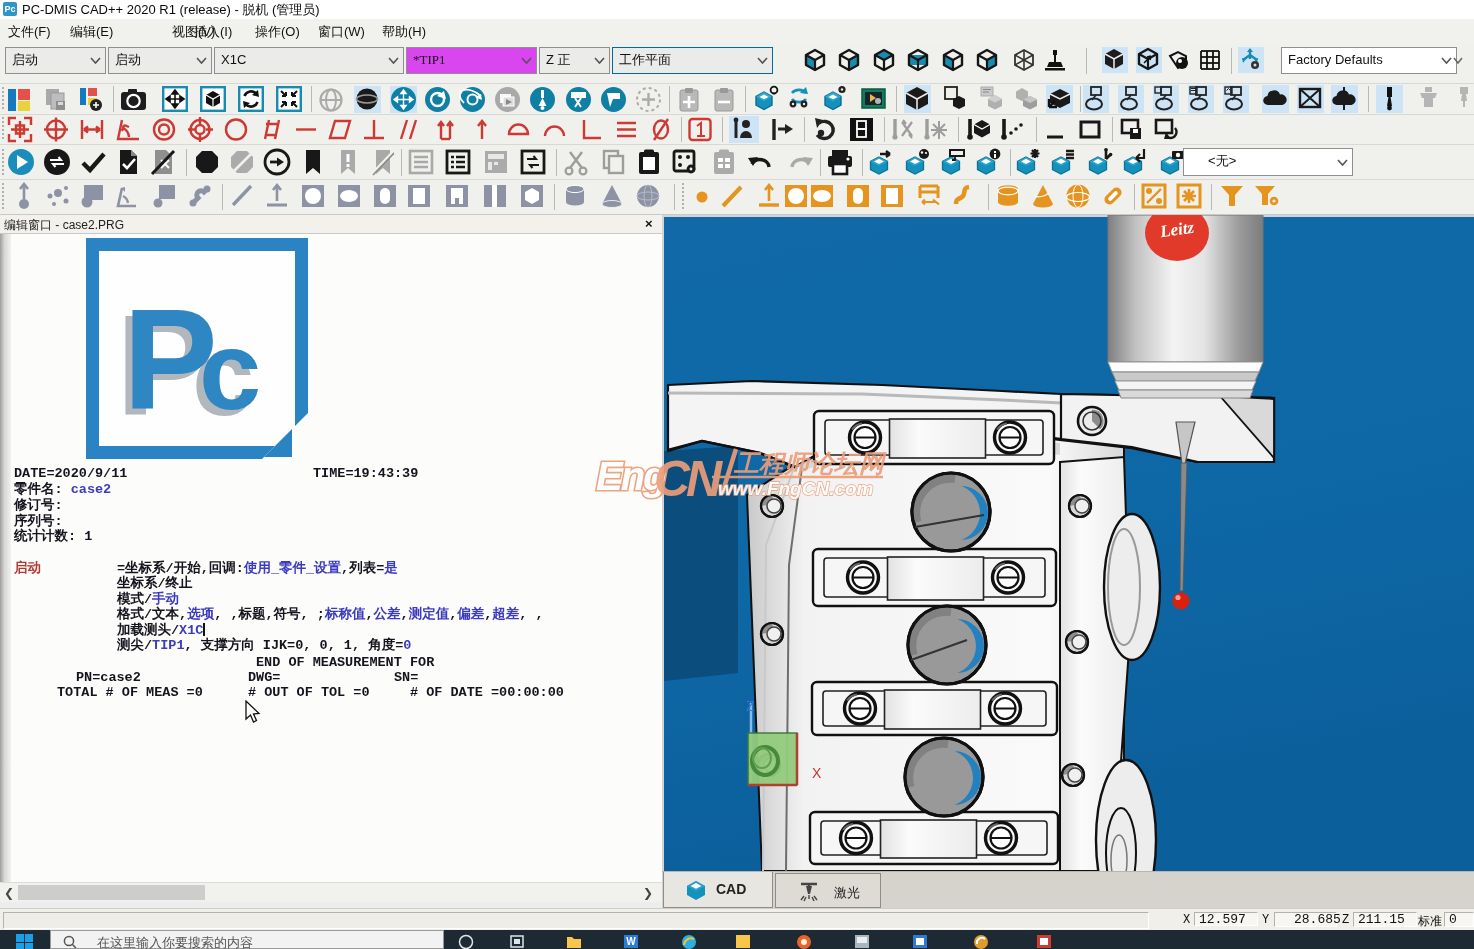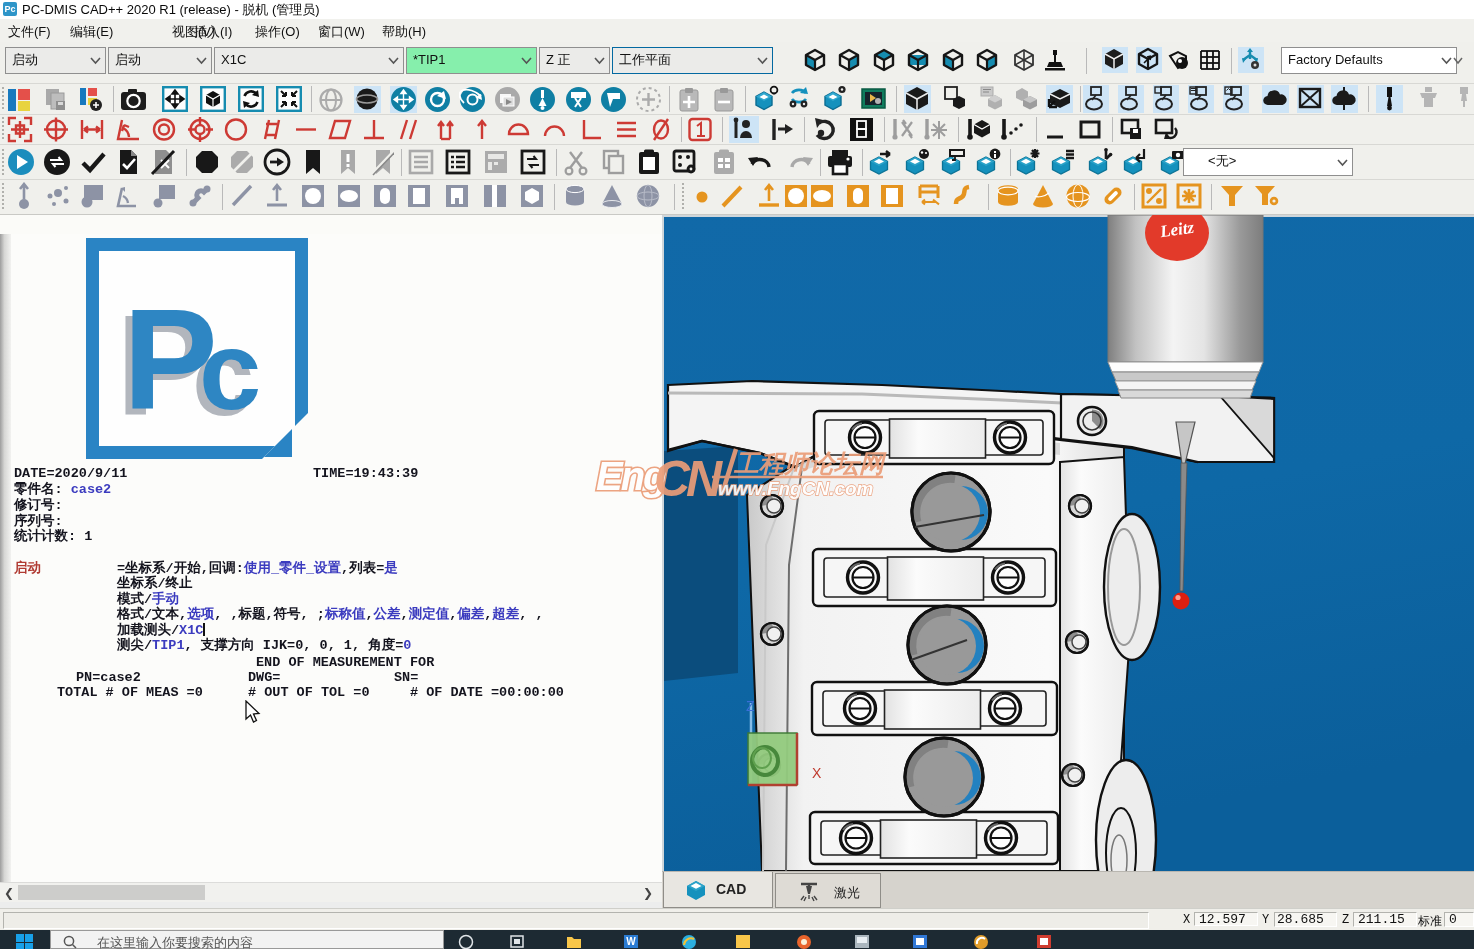--- a/index.html
+++ b/index.html
@@ -23,21 +23,21 @@
 <div class="ab" style="left:0;top:42px;width:1474px;height:41px;background:#f0f0ec;border-bottom:1px solid #d8d8d4;">
 <div class="ab" style="left:5px;top:5px;width:101px;height:27px;background:#ebebe9;border:1px solid #8f8f8f;box-sizing:border-box;font-size:13px;color:#111;line-height:23px;padding-left:6px;">启动<svg width="11" height="8" style="position:absolute;right:4px;top:9px;">
         <path d="M1 1 L5.5 6 L10 1" stroke="#555" stroke-width="1.6" fill="none"></path>
       </svg></div>
 <div class="ab" style="left:108px;top:5px;width:104px;height:27px;background:#ebebe9;border:1px solid #8f8f8f;box-sizing:border-box;font-size:13px;color:#111;line-height:23px;padding-left:6px;">启动<svg width="11" height="8" style="position:absolute;right:4px;top:9px;">
         <path d="M1 1 L5.5 6 L10 1" stroke="#555" stroke-width="1.6" fill="none"></path>
       </svg></div>
 <div class="ab" style="left:214px;top:5px;width:190px;height:27px;background:#ebebe9;border:1px solid #8f8f8f;box-sizing:border-box;font-size:13px;color:#111;line-height:23px;padding-left:6px;">X1C<svg width="11" height="8" style="position:absolute;right:4px;top:9px;">
         <path d="M1 1 L5.5 6 L10 1" stroke="#555" stroke-width="1.6" fill="none"></path>
       </svg></div>
-<div class="ab" style="left:406px;top:5px;width:131px;height:27px;background:#86efac;border:1px solid #8f8f8f;box-sizing:border-box;font-size:13px;color:#111;line-height:23px;padding-left:6px;">*TIP1<svg width="11" height="8" style="position:absolute;right:4px;top:9px;">
+<div class="ab" style="left:406px;top:5px;width:131px;height:27px;background:#d946ef;border:1px solid #8f8f8f;box-sizing:border-box;font-size:13px;color:#111;line-height:23px;padding-left:6px;font-family:Liberation Serif, serif;">*TIP1<svg width="11" height="8" style="position:absolute;right:4px;top:9px;">
         <path d="M1 1 L5.5 6 L10 1" stroke="#555" stroke-width="1.6" fill="none"></path>
       </svg></div>
 <div class="ab" style="left:539px;top:5px;width:71px;height:27px;background:#ebebe9;border:1px solid #8f8f8f;box-sizing:border-box;font-size:13px;color:#111;line-height:23px;padding-left:6px;">Z 正<svg width="11" height="8" style="position:absolute;right:4px;top:9px;">
         <path d="M1 1 L5.5 6 L10 1" stroke="#555" stroke-width="1.6" fill="none"></path>
       </svg></div>
 <div class="ab" style="left:612px;top:5px;width:161px;height:27px;background:#ebebe9;border:1px solid #0369a1;box-sizing:border-box;font-size:13px;color:#111;line-height:23px;padding-left:6px;">工作平面<svg width="11" height="8" style="position:absolute;right:4px;top:9px;">
         <path d="M1 1 L5.5 6 L10 1" stroke="#555" stroke-width="1.6" fill="none"></path>
       </svg></div>
 <div style="position:absolute;left:803px;top:6px;width:24px;height:24px;"><svg width="24" height="24" viewBox="0 0 24 24" style="">
         <polygon points="3,7 12,12 12,22 3,17" fill="#168cb0"></polygon>
@@ -837,20 +837,24 @@
 <div style="position:absolute;left:1218px;top:2px;width:28px;height:30px;"><svg width="28" height="30" viewBox="0 0 28 30" style="">
         <polygon points="3,4 25,4 17,13 17,24 11,24 11,13" fill="#e5941f"></polygon>
       </svg></div>
 <div style="position:absolute;left:1253px;top:2px;width:30px;height:30px;"><svg width="30" height="30" viewBox="0 0 30 30" style="">
         <polygon points="2,4 22,4 15,12 15,23 9,23 9,12" fill="#e5941f"></polygon>
         <circle cx="21" cy="19" r="5" fill="#e5941f" stroke="#f0f0ec" stroke-width="1.4"></circle>
         <circle cx="21" cy="19" r="1.6" fill="#f0f0ec"></circle>
       </svg></div>
 </div>
 <div class="ab" style="left:0;top:215px;width:662px;height:693px;background:#fbfbf8;">
+<div class="ab" style="left:0;top:0;width:662px;height:18px;background:#f2f1ec;border-bottom:1px solid #c9c9c4;">
+      <div class="ab" style="left:4px;top:2px;font-size:12px;color:#222;">编辑窗口 - case2.PRG</div>
+      <div class="ab" style="left:645px;top:1px;font-size:13px;color:#111;font-weight:bold;">×</div>
+    </div>
 <div class="ab" style="left:0;top:19px;width:11px;height:666px;background:linear-gradient(90deg,#9d9d9d,#d6d6d4 40%,#f2f2f0);"></div>
 <div class="ab" style="left:11px;top:19px;width:651px;height:664px;background:#fcfcfa;"></div>
 <div class="ab" style="left:86px;top:23px;width:222px;height:221px;border:13px solid #2a84c4;background:#fefefe;box-sizing:border-box;"></div>
 <svg width="225" height="225" viewBox="0 0 225 225" style="position:absolute;left:86px;top:23px;">
       <text x="30" y="177" font-family="Liberation Sans,sans-serif" font-weight="bold" font-size="142" fill="#b2b6bd">P</text>
       <text x="106" y="177" font-family="Liberation Sans,sans-serif" font-weight="bold" font-size="112" fill="#b2b6bd">c</text>
       <text x="37" y="171" font-family="Liberation Sans,sans-serif" font-weight="bold" font-size="142" fill="#2e86c3">P</text>
       <text x="113" y="171" font-family="Liberation Sans,sans-serif" font-weight="bold" font-size="112" fill="#2e86c3">c</text>
     </svg>
 <svg width="46" height="46" viewBox="0 0 46 46" style="position:absolute;left:262px;top:198px;">
@@ -1058,21 +1062,21 @@
         <path d="M11 14 v4 M6 15 l-3 4 M16 15 l3 4 M8 16 l-2 4 M14 16 l2 4" stroke="#444" stroke-width="1.4"></path>
       </svg>
       <div class="ab" style="left:58px;top:10px;font-size:13px;color:#222;">激光</div>
     </div>
 </div>
 <div class="ab" style="left:0;top:908px;width:1474px;height:22px;background:#f0efea;border-top:1px solid #cfcfca;">
 <div class="ab" style="left:3px;top:3px;width:1144px;height:15px;background:#eeede8;border:1px solid #fff;border-top-color:#b3b3ae;border-left-color:#b3b3ae;"></div>
 <div class="ab" style="left:1183px;top:4px;font-size:12px;color:#111;font-family:'Liberation Mono',monospace;">X</div>
 <div class="ab" style="left:1194px;top:3px;width:64px;height:14px;background:#f7f6f2;border:1px solid #fff;border-top-color:#b3b3ae;border-left-color:#b3b3ae;font-family:'Liberation Mono',monospace;font-size:13px;color:#111;line-height:14px;padding-left:4px;box-sizing:border-box;">12.597</div>
 <div class="ab" style="left:1262px;top:4px;font-size:12px;color:#111;font-family:'Liberation Mono',monospace;">Y</div>
-<div class="ab" style="left:1274px;top:3px;width:63px;height:15px;background:#f7f6f2;border:1px solid #fff;border-top-color:#b3b3ae;border-left-color:#b3b3ae;font-family:'Liberation Mono',monospace;font-size:13px;color:#111;line-height:14px;padding-left:2px;box-sizing:border-box;">28.685</div>
+<div class="ab" style="left:1274px;top:3px;width:63px;height:15px;background:#f7f6f2;border:1px solid #fff;border-top-color:#b3b3ae;border-left-color:#b3b3ae;font-family:'Liberation Mono',monospace;font-size:13px;color:#111;line-height:14px;padding-left:19px;box-sizing:border-box;">28.685</div>
 <div class="ab" style="left:1342px;top:4px;font-size:12px;color:#111;font-family:'Liberation Mono',monospace;">Z</div>
 <div class="ab" style="left:1353px;top:3px;width:64px;height:15px;background:#f7f6f2;border:1px solid #fff;border-top-color:#b3b3ae;border-left-color:#b3b3ae;font-family:'Liberation Mono',monospace;font-size:13px;color:#111;line-height:14px;padding-left:4px;box-sizing:border-box;">211.15</div>
 <div class="ab" style="left:1418px;top:4px;font-size:12px;color:#111;">标准</div>
 <div class="ab" style="left:1444px;top:3px;width:30px;height:15px;background:#f7f6f2;border:1px solid #fff;border-top-color:#b3b3ae;border-left-color:#b3b3ae;font-family:'Liberation Mono',monospace;font-size:13px;color:#111;line-height:14px;padding-left:4px;box-sizing:border-box;">0</div>
 </div>
 <div class="ab" style="left:0;top:930px;width:1474px;height:19px;background:#1d2a33;">
 <svg width="17" height="17" viewBox="0 0 17 17" style="position:absolute;left:16px;top:4px;">
       <rect x="0" y="0" width="8" height="8" fill="#18a0e8"></rect>
       <rect x="9" y="0" width="8" height="8" fill="#18a0e8"></rect>
       <rect x="0" y="9" width="8" height="8" fill="#18a0e8"></rect>

